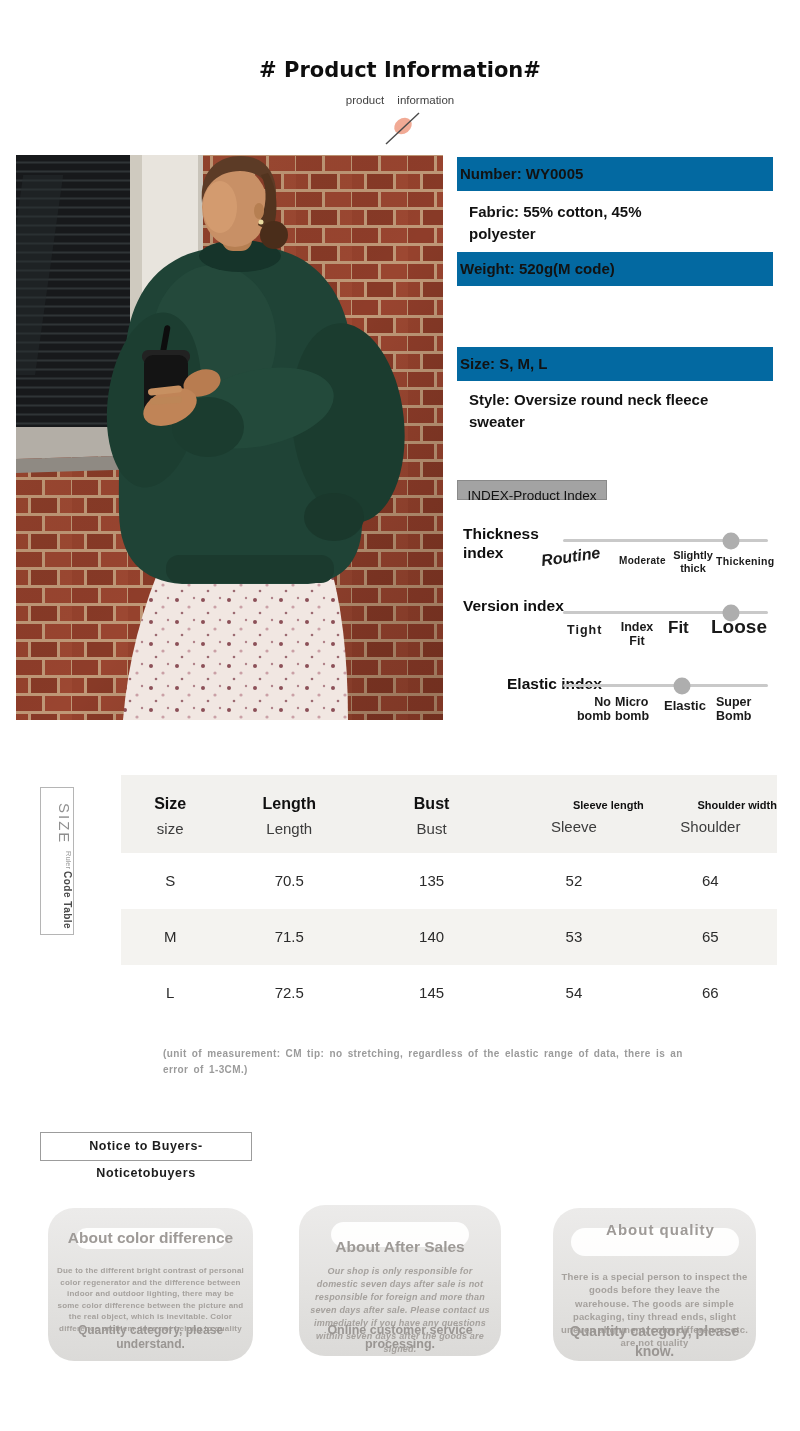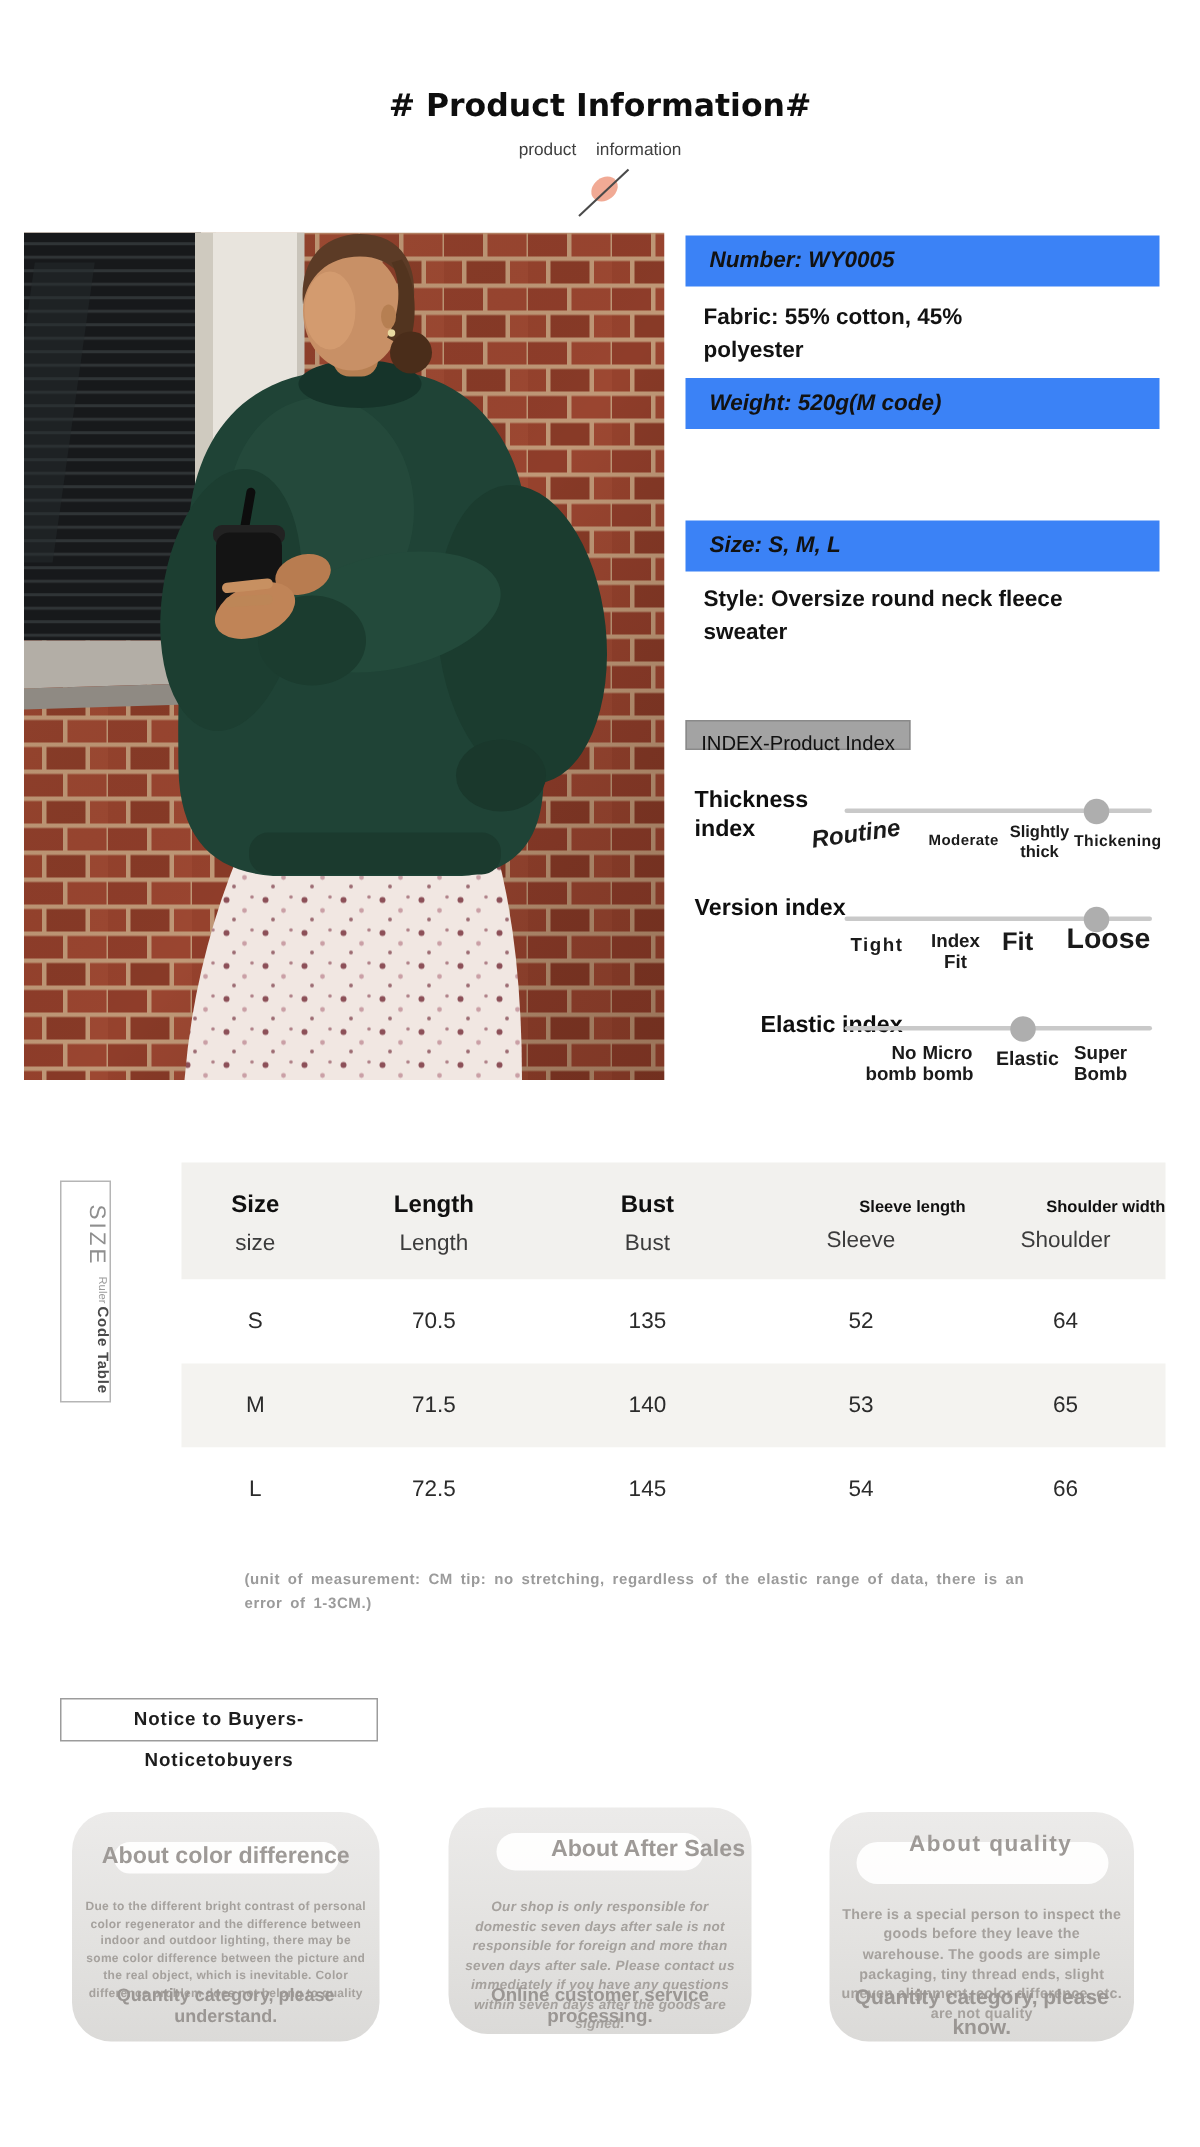--- a/index.html
+++ b/index.html
@@ -14,21 +14,21 @@
     font-family:"DejaVu Sans", sans-serif; font-weight:800; font-size:21px; color:#0e0e0e; }
   .subtitle { position:absolute; top:94px; left:0; width:100%; text-align:center;
     font-size:11.5px; color:#3f3f3f; }
   .subtitle span { margin:0 5px; }
   .decor { position:absolute; left:383px; top:110px; width:42px; height:36px; }
   
   .photo { position:absolute; left:16px; top:155px; width:427px; height:565px; }
   
   .info-item { position:absolute; left:457px; width:316px; font-weight:bold;
     font-size:15px; color:#121212; }
-  .info-item.shaded { background:#3b82f6; height:34px; line-height:34px; padding-left:16px;font-style:italic; }
+  .info-item.shaded { background:#0369a1; height:34px; line-height:34px; padding-left:3px; }
   .info-item.plain { padding-left:12px; line-height:22px; }
   .dots-suffix { color:#8f8f8f; font-size:11px; letter-spacing:1.5px; font-weight:bold; }
   .i0 { top:157px; } .i1 { top:201px; width:250px; } .i2 { top:252px; }
   .i3 { top:303px; } .i4 { top:347px; } .i5 { top:389px; width:265px; }
   
   .index-box { position:absolute; left:457px; top:480px; width:150px; height:20px;
     border:1.6px solid #8a8a8a; background:#a3a3a3; text-align:center; line-height:29px;
     font-weight:normal; font-size:13.5px; color:#111; }
   .idx-row { position:absolute; left:457px; width:318px; }
   .r-thick { top:520px; height:72px; } .r-version { top:592px; height:80px; } .r-elastic { top:672px; height:60px; }
@@ -80,21 +80,21 @@
   .card2 { left:299px; top:1205px; width:202px; height:151px; }
   .card3 { left:553px; top:1208px; width:203px; height:153px; }
   .pill { position:absolute; left:50%; transform:translateX(-50%); background:#ffffff;
     border-radius:15px; opacity:.92; }
   .card1 .pill { top:20px; width:150px; height:21px; }
   .card2 .pill { top:17px; width:138px; height:25px; }
   .card3 .pill { top:20px; width:168px; height:28px; }
   .card-title { position:absolute; left:0; width:100%; text-align:center;
     font-weight:800; color:#9e9a97; }
   .card1 .card-title { top:21px; font-size:15.5px; }
-  .card2 .card-title { top:19px; font-size:15.5px;margin-left:32px; }
+  .card2 .card-title { top:33px; font-size:15.5px; }
   .card3 .card-title { top:13px; font-size:15px; letter-spacing:1px;padding-left:12px; }
   .card-body { position:absolute; left:8px; right:8px; text-align:center; font-weight:bold;
     color:#a5a19d; }
   .card1 .card-body { top:57px;  font-size:8px;   line-height:1.45; letter-spacing:.2px; }
   .card2 .card-body { top:60px;  font-size:9px;   line-height:1.45; letter-spacing:.2px;font-style:italic; }
   .card3 .card-body { top:62px;  font-size:9.5px; line-height:1.4;  letter-spacing:.2px; }
   .card-emph { position:absolute; left:0; width:100%; text-align:center; font-weight:800;
     color:#9a9693; }
   .card1 .card-emph { top:115px; font-size:12px; }
   .card2 .card-emph { top:118px; font-size:12.5px; }

